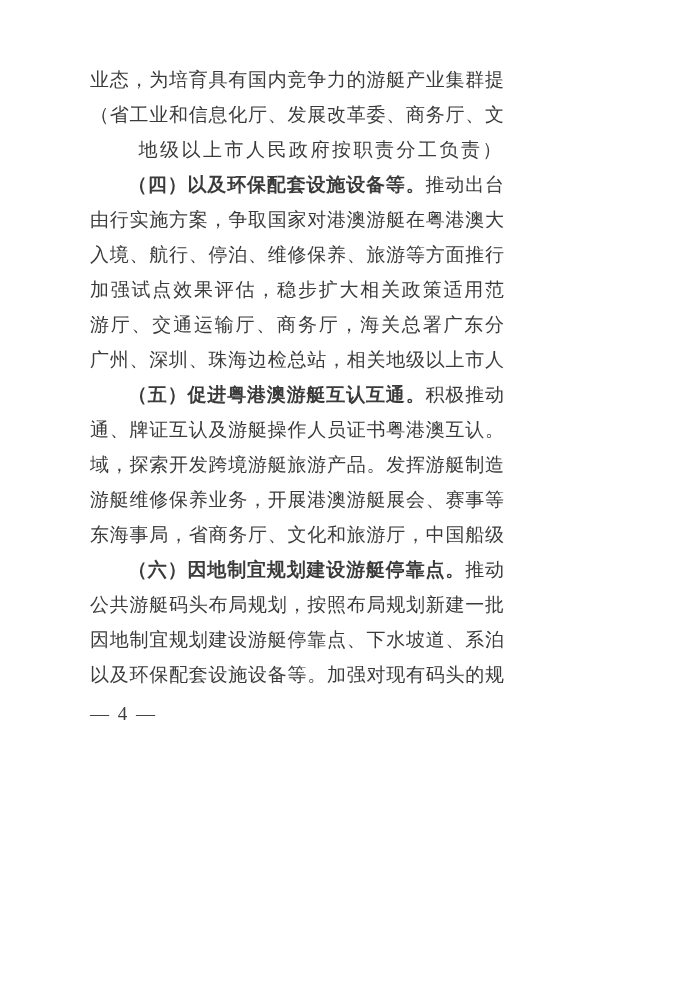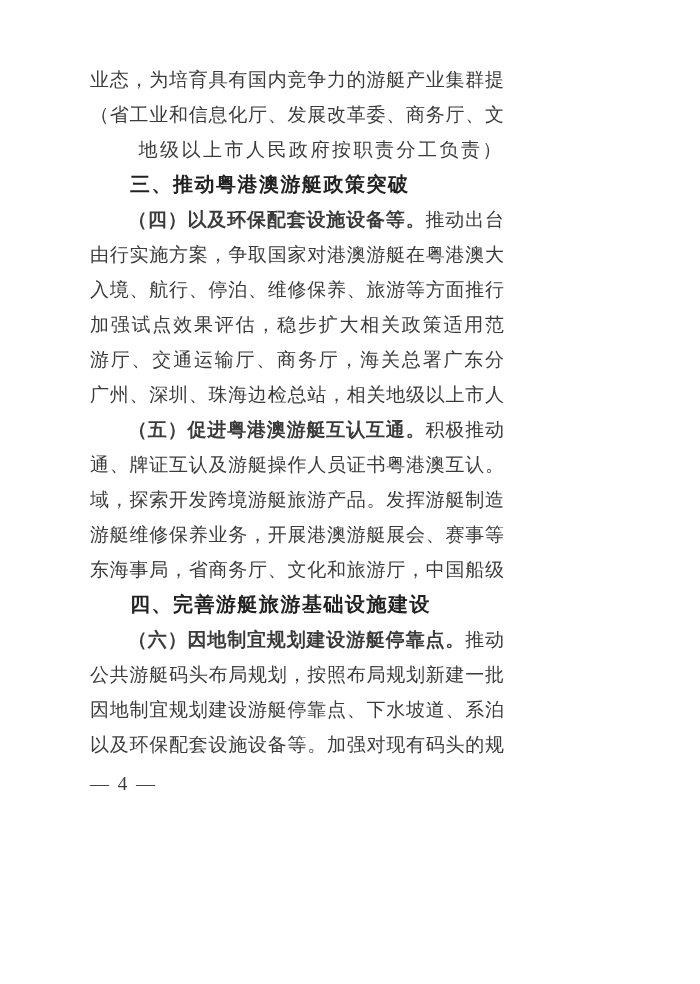--- a/index.html
+++ b/index.html
@@ -49,36 +49,34 @@
 </style>
 </head>
 <body>
 
 <div class="page">
 
   <div class="line j">业态，为培育具有国内竞争力的游艇产业集群提供有力支撑。</div>
   <div class="line j">（省工业和信息化厅、发展改革委、商务厅、文化和旅游厅，各</div>
   <div class="line l">地级以上市人民政府按职责分工负责）</div>
 
-  <div class="line h">三、推动粤港澳游艇政策突破</div>
 
   <div class="line ji"><span class="b">（四）以及环保配套设施设备等。</span><span>推动出台粤港澳游艇自</span></div>
   <div class="line j">由行实施方案，争取国家对港澳游艇在粤港澳大湾区内地九市出</div>
   <div class="line j">入境、航行、停泊、维修保养、旅游等方面推行系列便利措施。</div>
   <div class="line j">加强试点效果评估，稳步扩大相关政策适用范围。（省文化和旅</div>
   <div class="line j">游厅、交通运输厅、商务厅，海关总署广东分署、广东海事局，</div>
   <div class="line j">广州、深圳、珠海边检总站，相关地级以上市人民政府按职责分</div>
 
   <div class="line ji"><span class="b">（五）促进粤港澳游艇互认互通。</span><span>积极推动粤港澳游艇互</span></div>
   <div class="line j">通、牌证互认及游艇操作人员证书粤港澳互认。扩大游艇航行水</div>
   <div class="line j">域，探索开发跨境游艇旅游产品。发挥游艇制造优势，承接港澳</div>
   <div class="line j">游艇维修保养业务，开展港澳游艇展会、赛事等交流合作。（广</div>
   <div class="line j">东海事局，省商务厅、文化和旅游厅，中国船级社广州分社，相</div>
 
-  <div class="line h">四、完善游艇旅游基础设施建设</div>
 
   <div class="line ji"><span class="b">（六）因地制宜规划建设游艇停靠点。</span><span>推动地市逐步完善</span></div>
   <div class="line j">公共游艇码头布局规划，按照布局规划新建一批公共游艇码头；</div>
   <div class="line j">因地制宜规划建设游艇停靠点、下水坡道、系泊锚地、陆上干舱</div>
   <div class="line j">以及环保配套设施设备等。加强对现有码头的规范管理，支持各</div>
 
   <div class="footer">— 4 —</div>
 
 </div>
 

